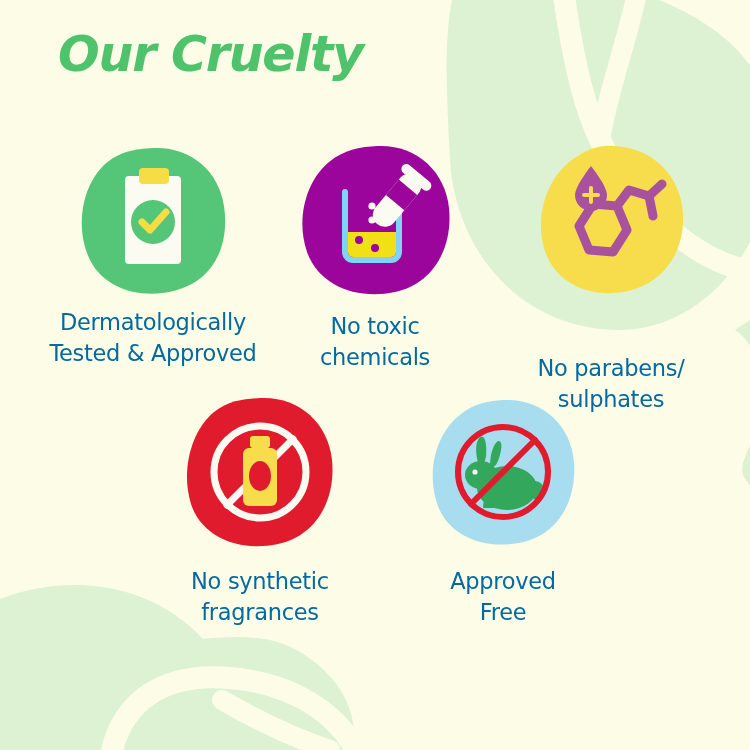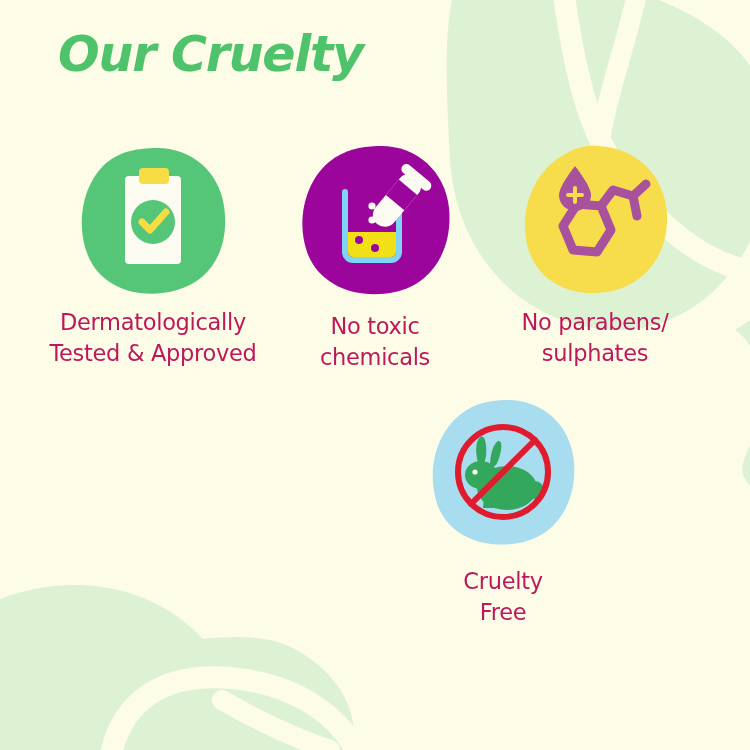--- a/index.html
+++ b/index.html
@@ -60,30 +60,30 @@
     display: block;
     width: 160px;
     height: 160px;
   }
   .promise-label {
     margin-top: 8px;
     text-align: center;
     font-family: "DejaVu Sans", sans-serif;
     font-size: 22.5px;
     font-weight: 400;
-    color: #be185d;
+    color: #0369a1;
     line-height: 1.36;
     letter-spacing: -0.3px;
     white-space: pre-line;
   }
 
   
   #item-0 { left: 28px;  top: 140px; }
   #item-1 { left: 250px; top: 140px; }
-  #item-2 { left: 470px; top: 140px; }
+  #item-2 { left: 486px; top: 140px; gap: 46px; }
   
   #item-3 { left: 135px; top: 392px; }
   #item-4 { left: 378px; top: 392px; }
 
   #item-0 .promise-label { margin-top: 7px; }
   #item-1 .promise-label { margin-top: 11px; }
   #item-2 .promise-label { margin-top: 7px; }
   #item-3 .promise-label { margin-top: 14px; }
   #item-4 .promise-label { margin-top: 14px; }
 </style>
@@ -160,37 +160,54 @@
             <path d="M118,56 L122,76"></path>
           </g>
           <path fill="#A8529E" d="M60,26 C60,26 44,46 44,55 A16,16 0 0 0 76,55 C76,46 60,26 60,26 Z"></path>
           <path stroke="#F7DD4C" stroke-width="4" stroke-linecap="round" d="M60,48 L60,62 M53,55 L67,55"></path>
         </svg>
       </div>
       <div class="promise-label">No parabens/
 sulphates</div>
     </div>
 
+    <div class="promise-item" id="item-3">
+      <div class="icon-wrap">
+        <svg viewBox="0 0 160 160" xmlns="http://www.w3.org/2000/svg">
+          <path fill="#E01B2E" d="M80,6 C118,4 148,30 152,68 C156,108 136,144 98,152
+               C60,160 22,146 11,112 C1,80 10,40 34,20 C50,8 64,7 80,6 Z"></path>
+          <circle cx="80" cy="80" r="46" fill="none" stroke="#FBFBF2" stroke-width="7"></circle>
+          <line x1="113" y1="47" x2="47" y2="113" stroke="#FBFBF2" stroke-width="7" stroke-linecap="round"></line>
+          <g>
+            <rect x="70" y="44" width="20" height="12" rx="3" fill="#F7DD4C"></rect>
+            <rect x="63" y="56" width="34" height="58" rx="6" fill="#F7DD4C"></rect>
+            <ellipse cx="80" cy="84" rx="11" ry="15" fill="#E01B2E"></ellipse>
+          </g>
+        </svg>
+      </div>
+      <div class="promise-label">No synthetic
+fragrances</div>
+    </div>
 
     <div class="promise-item" id="item-4">
       <div class="icon-wrap">
         <svg viewBox="0 0 160 160" xmlns="http://www.w3.org/2000/svg">
           <path fill="#A8DCEF" d="M80,8 C118,6 148,32 151,70 C154,110 134,144 96,151
                C58,158 22,142 13,108 C4,76 14,40 38,22 C52,11 66,9 80,8 Z"></path>
           <g>
             <ellipse cx="84" cy="96" rx="30" ry="22" fill="#33A85C"></ellipse>
             <ellipse cx="58" cy="83" rx="16" ry="14" fill="#33A85C"></ellipse>
             <path fill="#33A85C" d="M56,74 C52,62 52,50 57,45 C62,42 64,52 63,64 C62,70 60,74 56,74 Z"></path>
             <path fill="#33A85C" d="M67,75 C67,63 70,52 75,49 C80,48 79,58 75,69 C73,74 70,76 67,75 Z"></path>
             <path fill="#33A85C" d="M62,94 L72,94 L72,116 L60,116 Z"></path>
             <ellipse cx="112" cy="98" rx="9" ry="9" fill="#33A85C"></ellipse>
             <circle cx="52" cy="80" r="2.6" fill="#FBFBF2"></circle>
           </g>
           <circle cx="80" cy="80" r="45" fill="none" stroke="#E01B2E" stroke-width="6"></circle>
           <line x1="112" y1="48" x2="48" y2="112" stroke="#E01B2E" stroke-width="6" stroke-linecap="round"></line>
         </svg>
       </div>
-      <div class="promise-label">Cruelty
+      <div class="promise-label">Approved
 Free</div>
     </div>
 
   </div>
 </div>
 
 </body></html>

